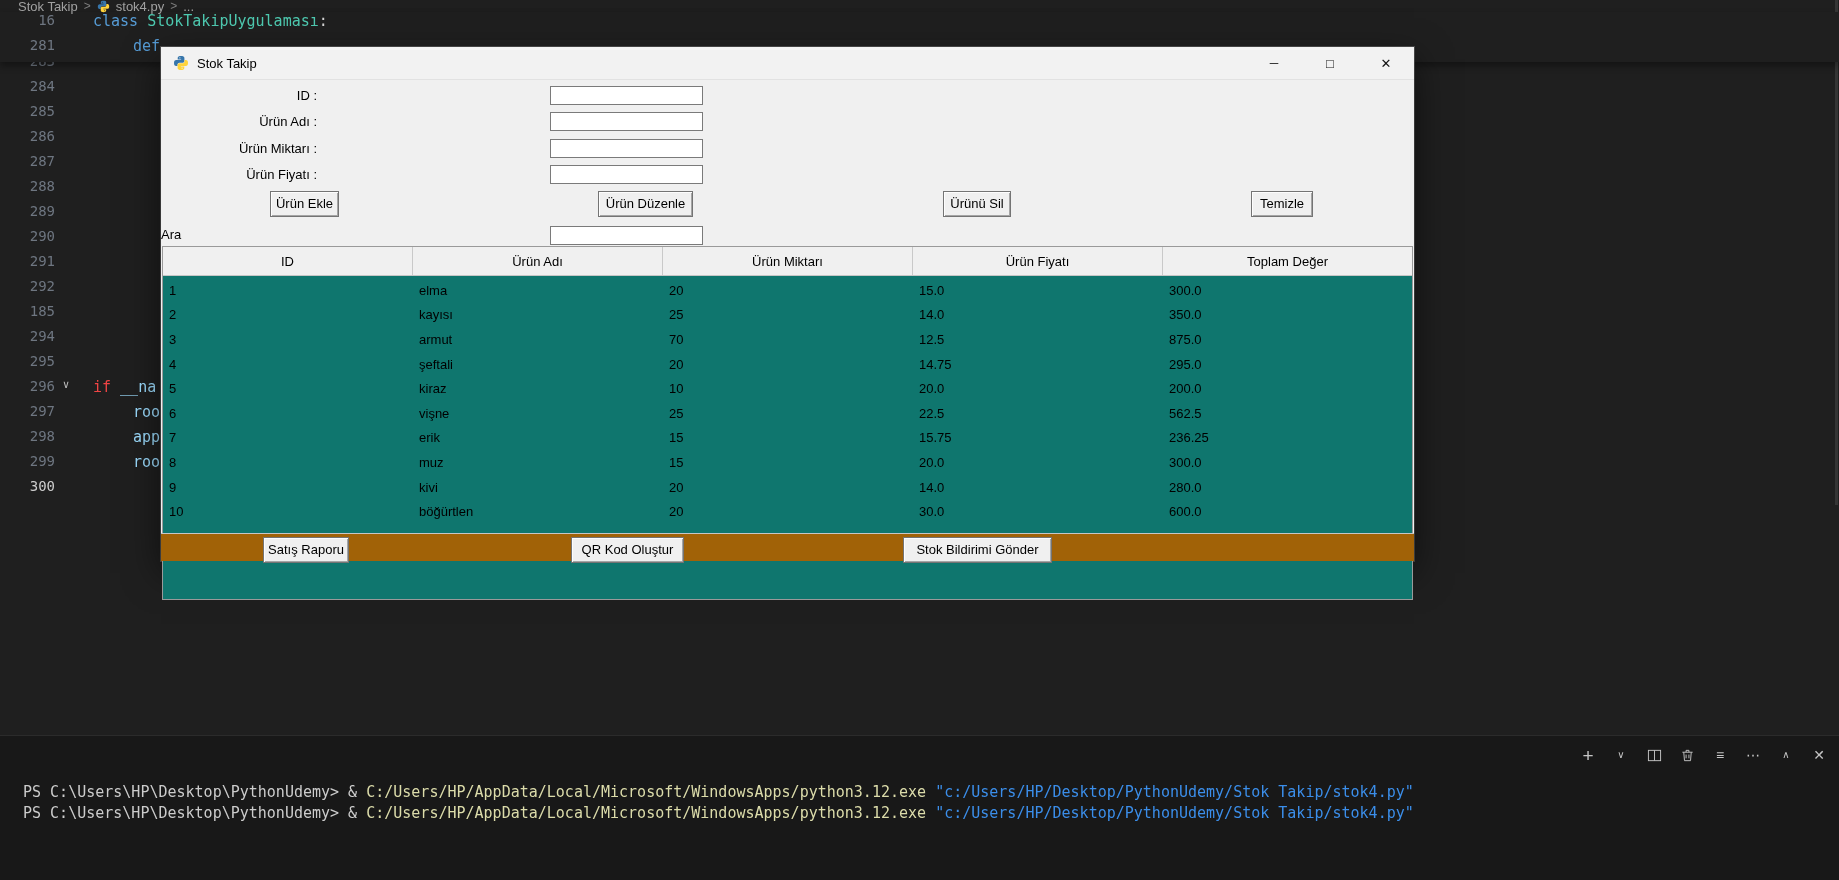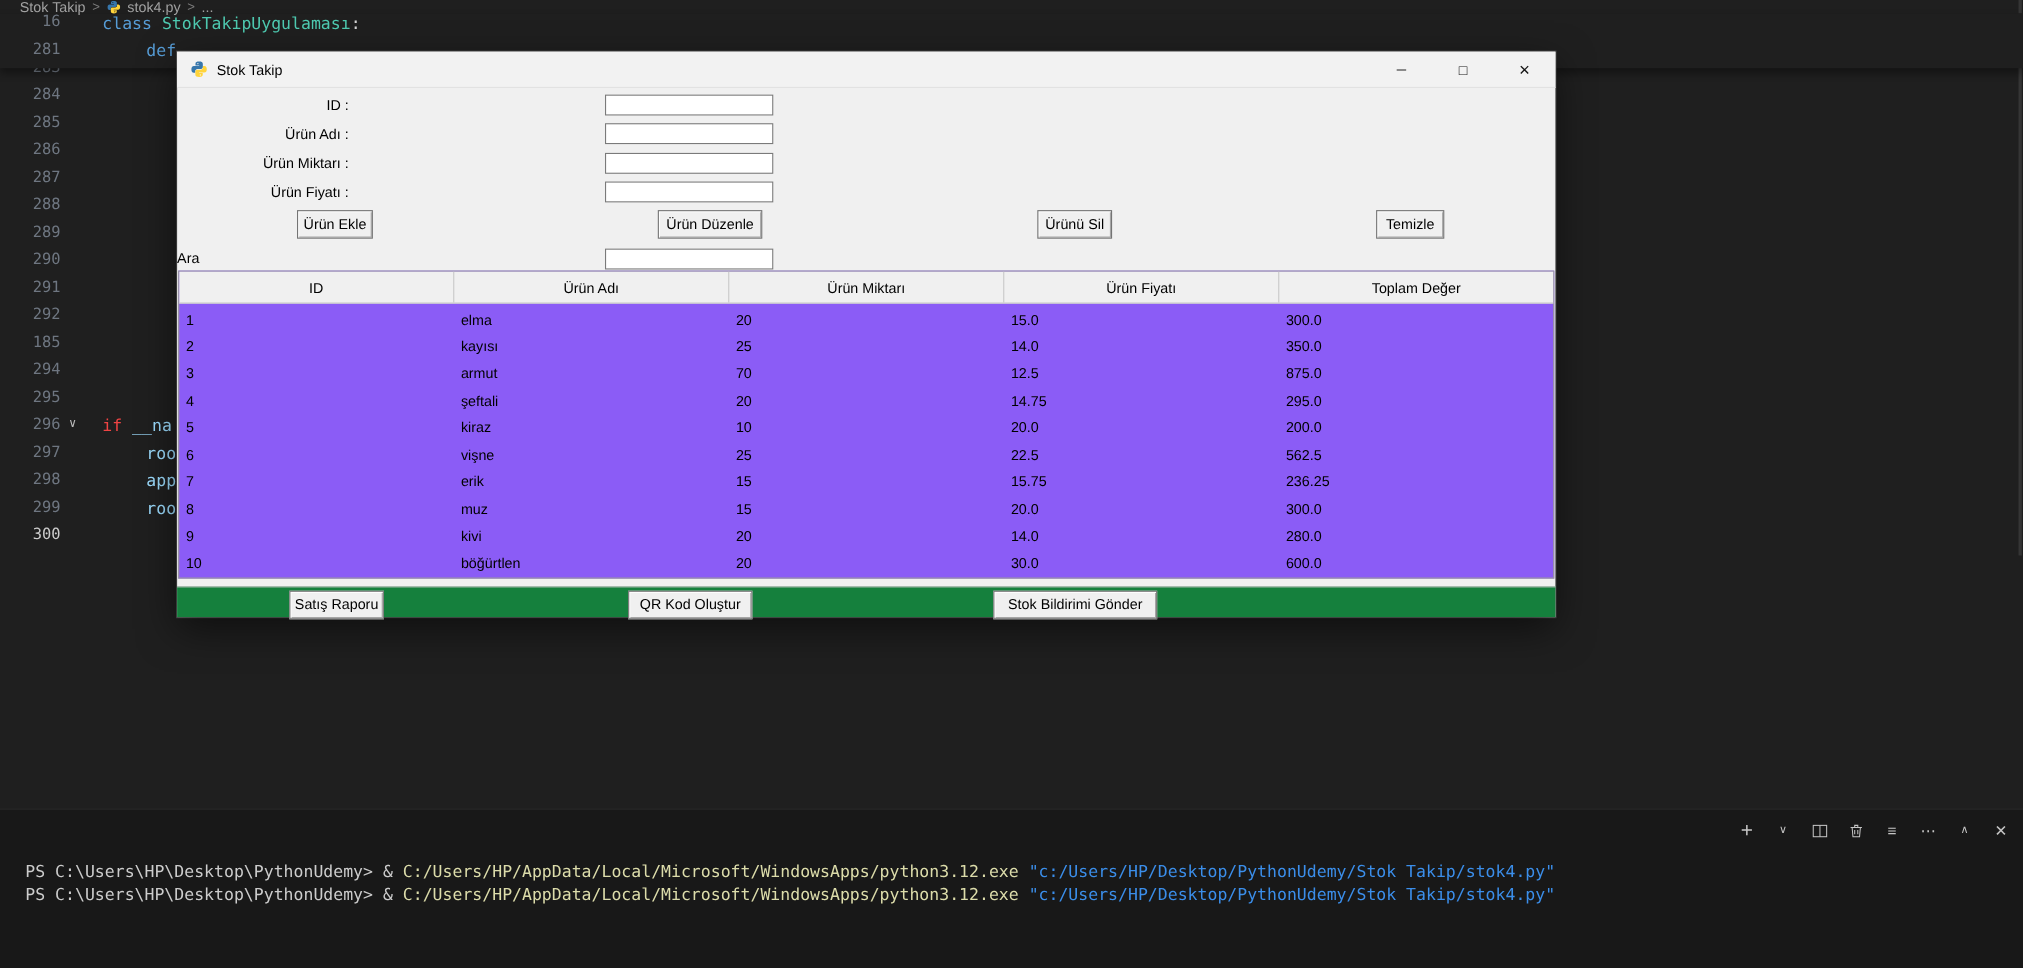--- a/index.html
+++ b/index.html
@@ -72,32 +72,32 @@
   .tk-btn { position:absolute; height:26px; background:#f0f0f0; border:1px solid #747474;
     box-shadow:inset 1px 1px 0 #fdfdfd, inset -1px -1px 0 #a5a5a5;
     font:13px "Liberation Sans",sans-serif; color:#000; text-align:center; line-height:24px; cursor:default; }
   .abtn { top:111px; }
   .abtn0 { left:109px; width:69px; } .abtn1 { left:404px; width:95px;margin-left:33px; }
   .abtn2 { left:782px; width:68px; } .abtn3 { left:1090px; width:62px; }
 
   .ara-label { position:absolute; top:145px; left:0; width:156px; text-align:left; line-height:19px; }
   .ara-entry { top:146px; }
 
-  .table { position:absolute; left:1px; top:166px; width:1251px; height:280px;
-    background:#8b5cf6; border:1px solid #9a9a9a; }
+  .table { position:absolute; left:1px; top:166px; width:1251px; height:354px;
+    background:#0f766e; border:1px solid #9a9a9a; }
   .thead { display:flex; height:29px; background:#f0f0f0; border-bottom:1px solid #c6c6c6; }
   .th { width:250px; flex:none; display:flex; align-items:center; justify-content:center;
     border-right:1px solid #c9c9c9; font-size:13px; cursor:default; }
   .th:last-child { border-right:none; flex:1; }
   .tbody { padding-top:2px; }
   .tr { display:flex; height:24.6px; align-items:center; }
   .td { width:250px; flex:none; padding-left:6px; white-space:nowrap; font-size:13px; }
 
   .footer { position:absolute; left:0; bottom:0; width:100%; height:28px;
-    background:#15803d; border-top:1px solid #c6c6c6; }
+    background:#a16207; border-top:1px solid #c6c6c6; }
   .fbtn { top:3px; }
   .fbtn0 { left:102px; width:86px; } .fbtn1 { left:410px; width:113px; } .fbtn2 { left:742px; width:149px; }
 </style>
 </head>
 <body>
 
 <div class="breadcrumb">
   <span>Stok Takip</span>
   <span class="sep">&gt;</span>
   <span class="pyicon">

